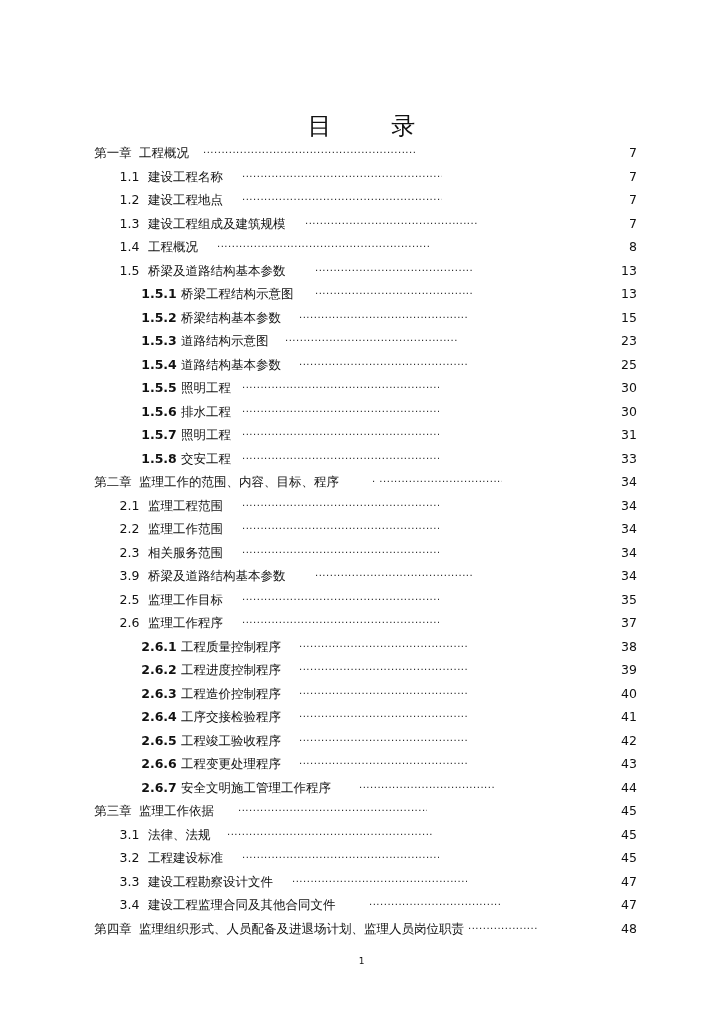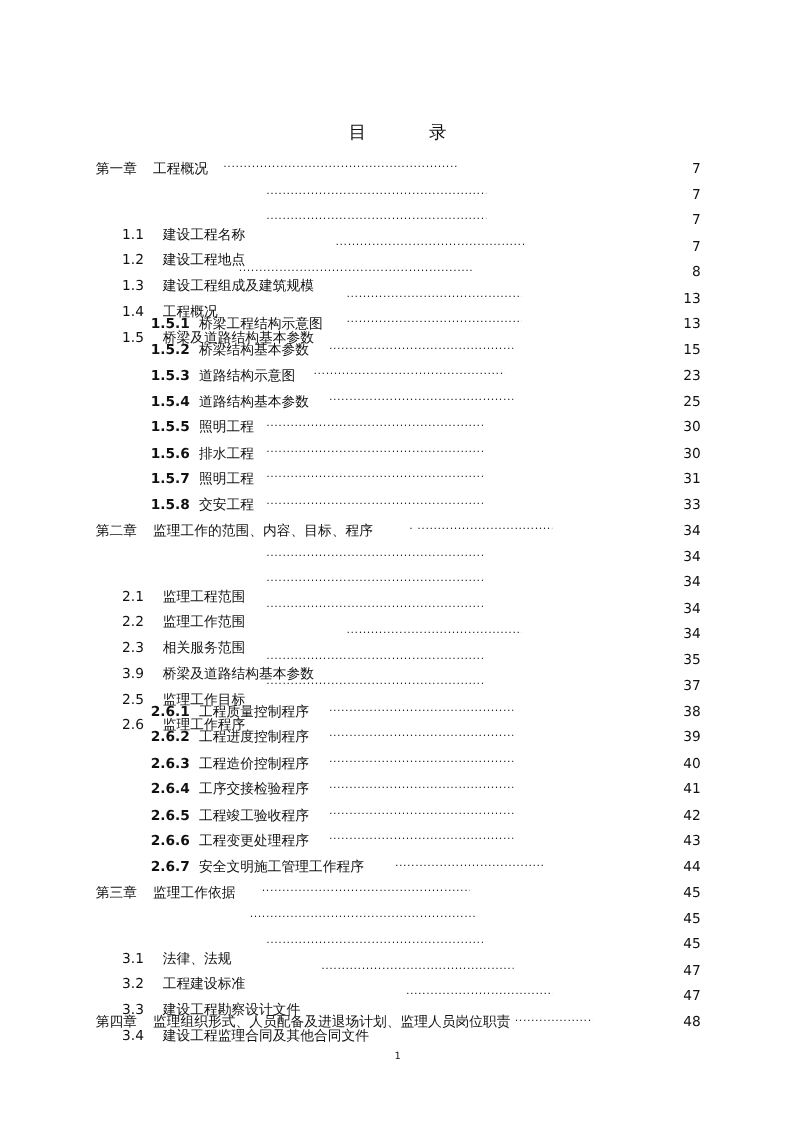--- a/index.html
+++ b/index.html
@@ -1,29 +1,29 @@
 <!DOCTYPE html>
 <html><head>
 <meta charset="utf-8">
 <style>
   html, body { margin: 0; padding: 0; background: #ffffff; }
   body { width: 723px; height: 1024px; position: relative; overflow: hidden;
          font-family: "DejaVu Sans", "Liberation Sans", sans-serif; color: #111; }
   .title { position: absolute; top: 110px; left: 0; width: 723px; text-align: center;
-           font-size: 16px; letter-spacing: 0; }
+           font-size: 24px; letter-spacing: 0; }
   .title span { display: inline-block; margin: 0 26px; }
   .toc { position: absolute; top: 141px; left: 87px; width: 550px; }
   .row { position: relative; height: 23.5px; line-height: 23.5px; font-size: 12.5px; white-space: nowrap; }
-  .row .num { display: inline-block; }
+  .row .num { display: inline-block; text-align: center; }
   .row .lbl { display: inline-block; }
   .row .dots { position: absolute; top: -3px; letter-spacing: 0.5px; font-size: 10px; color: #222; overflow: hidden; }
   .row .pg { position: absolute; right: 0; top: 0; }
   .lvl0 .num { width: 52px; }
   .lvl1 { padding-left: 24px; }
-  .lvl1 .num { width: 37px; margin-top: 36px; }
+  .lvl1 .num { width: 37px; }
   .lvl2 { padding-left: 50px; }
   .lvl2 .num { width: 44px; font-weight: bold; }
   .footer { position: absolute; top: 956px; left: 0; width: 723px; text-align: center; font-size: 9px; }
 </style>
 </head>
 <body>
 
 <div class="title">
   <span>目</span>
   <span>录</span>

